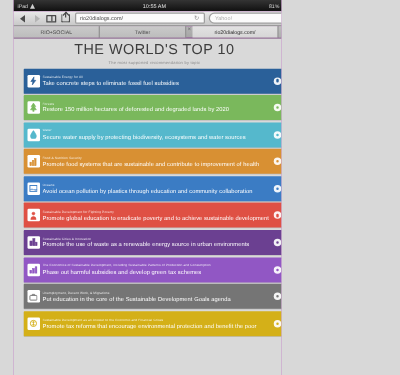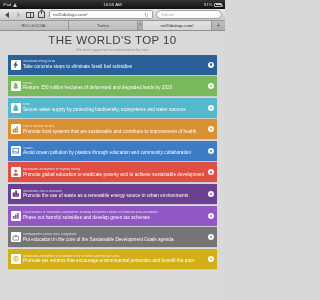--- a/index.html
+++ b/index.html
@@ -2,21 +2,21 @@
 <html><head>
 <meta charset="utf-8">
 <style>
   * { box-sizing: border-box; margin: 0; padding: 0; }
   html, body {
     width: 225px; height: 300px;
     background: #d8d8d8;
     font-family: "Liberation Sans", sans-serif;
     overflow: hidden;
   }
-  #app { width: 225px; height: 300px; position: relative; background: #a21caf; }
+  #app { width: 225px; height: 300px; position: relative; background: #a21caf; margin-left: 11px; }
 
   
   .statusbar {
     height: 9px; width: 100%;
     background: linear-gradient(#343434, #101010);
     display: flex; align-items: center;
     padding: 0 3px; color: #d7d7d7;
     font-size: 4.2px; line-height: 9px;
   }
   .sb-left { display: flex; align-items: center; gap: 2px; }

